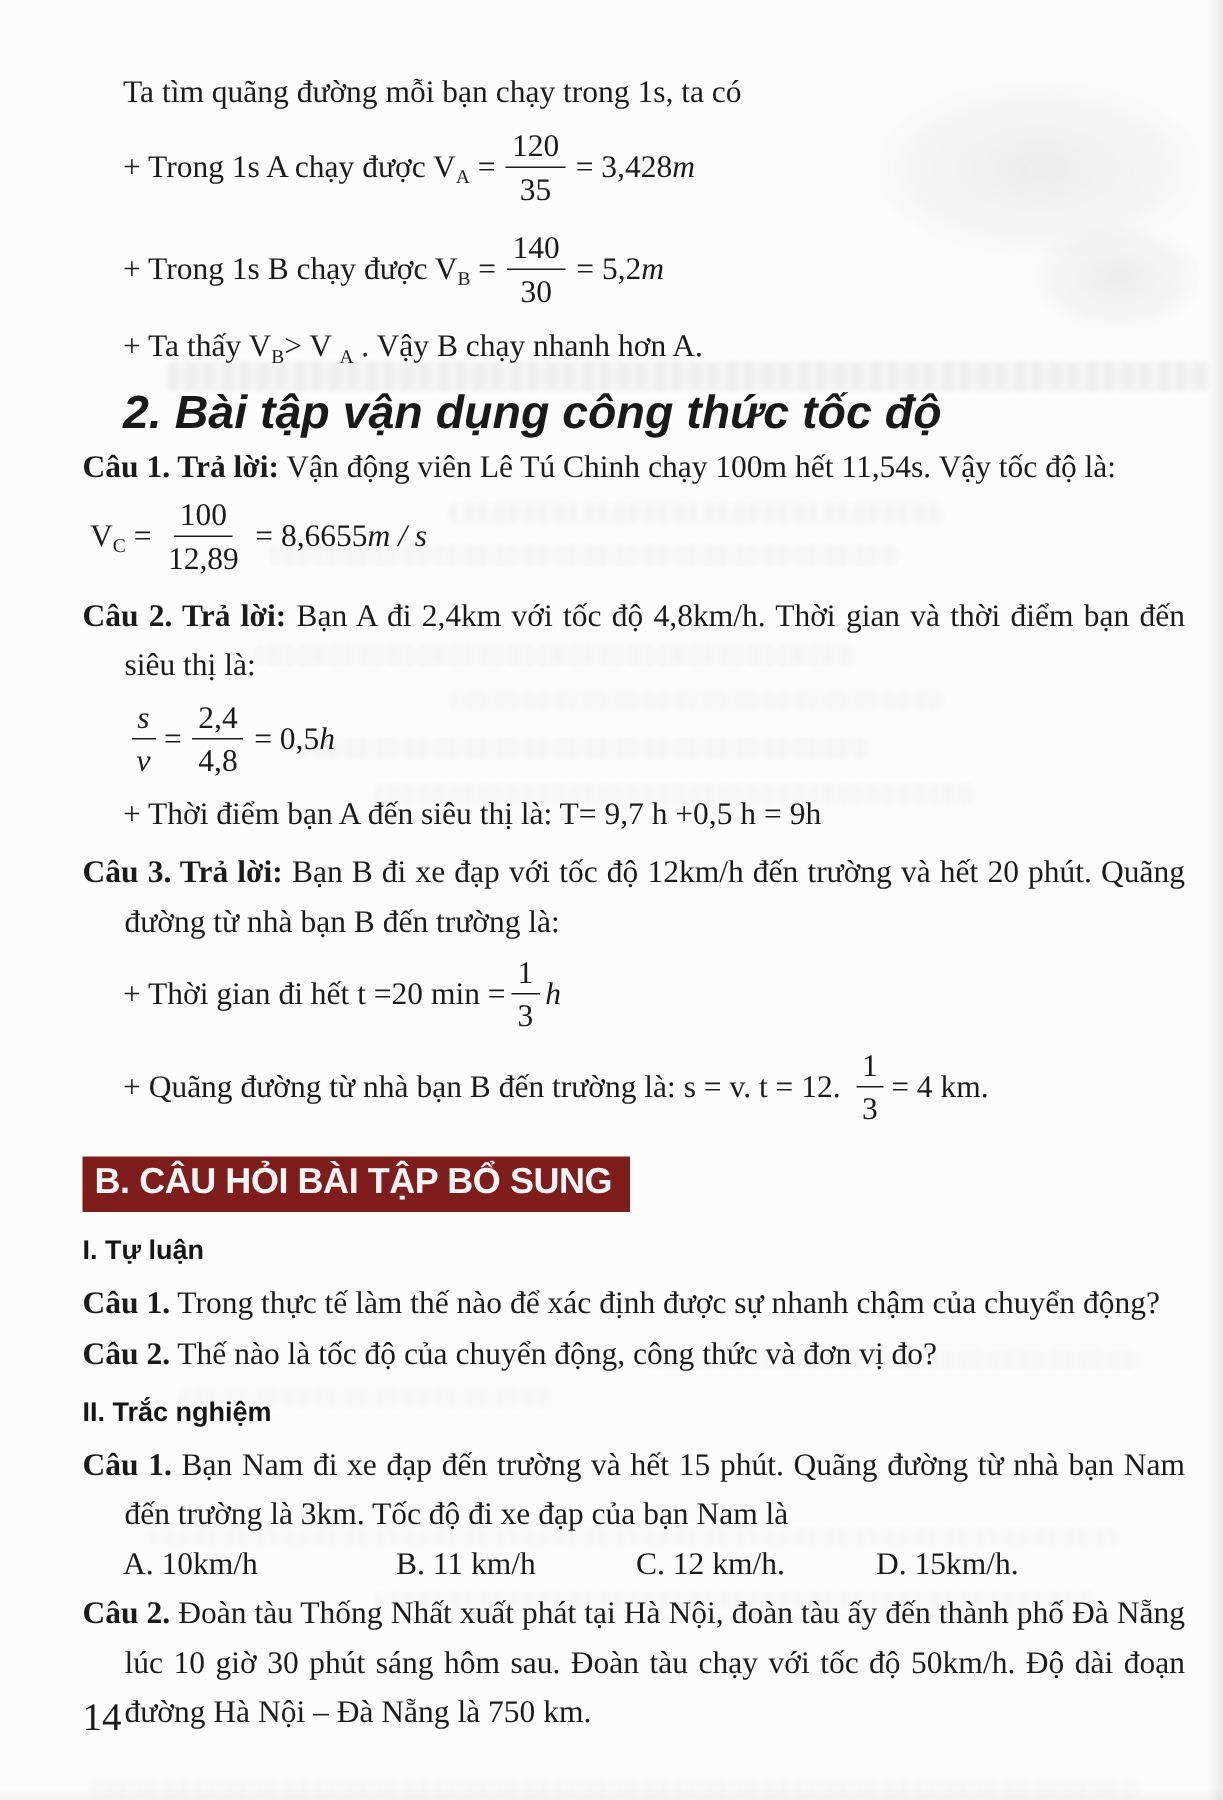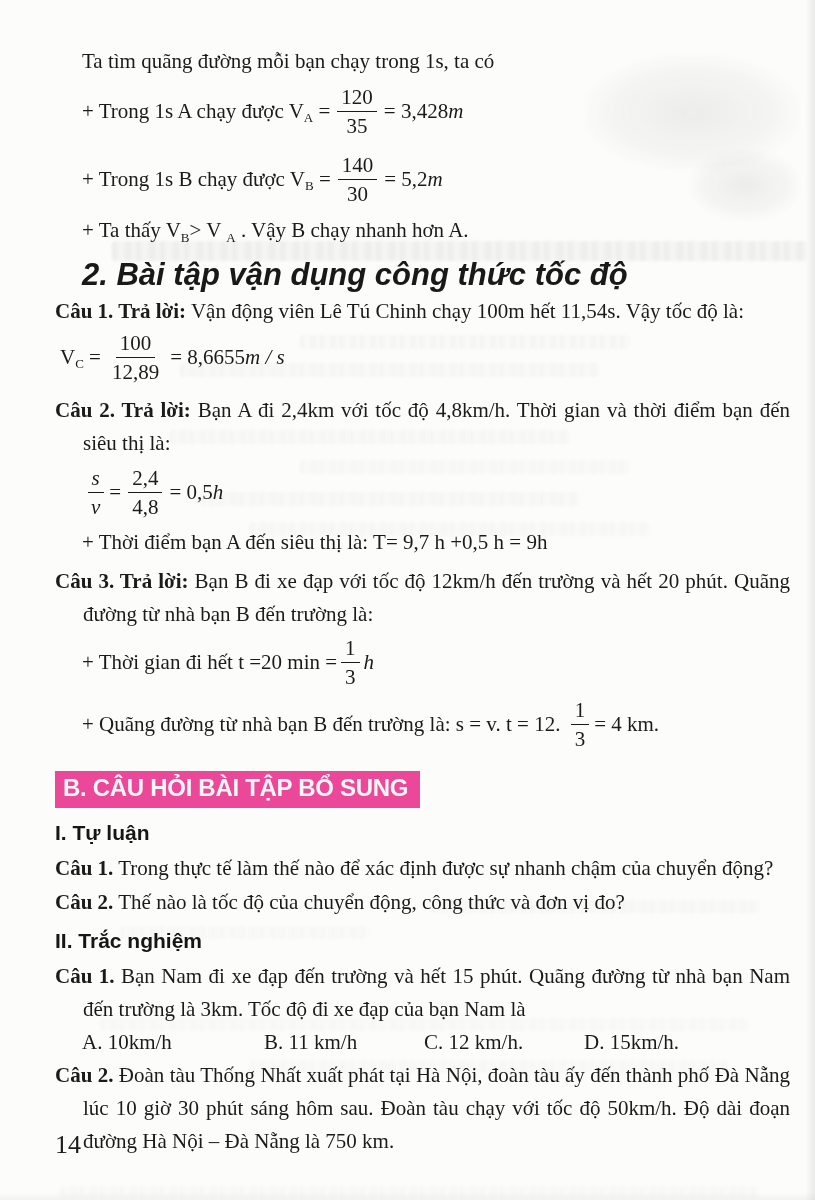--- a/index.html
+++ b/index.html
@@ -38,25 +38,25 @@
   .it { font-style:italic; }
 
   .sec-heading-italic {
     font-family:"Liberation Sans", sans-serif;
     font-weight:bold; font-style:italic;
     font-size:31px; color:#191919;
     margin-left:27px; line-height:32px;
   }
   .sec-heading-sans {
     font-family:"Liberation Sans", sans-serif;
-    font-weight:bold; font-size:21px; line-height:32px; color:#161616;
+    font-weight:bold; font-size:18px; line-height:32px; color:#161616;
   }
   .black-bar {
     display:inline-block;
-    background:#ec4899; color:#f6f6f4;
+    background:#7f1d1d; color:#f6f6f4;
     font-family:"Liberation Sans", sans-serif;
     font-weight:bold; font-size:24px;
     letter-spacing:-0.3px;
     padding:2px 12px 5px 8px;
     line-height:30px;
   }
   .options-row { display:flex; margin-left:27px; line-height:33px; }
   .options-row .opt-a { width:182px; }
   .options-row .opt-b { width:160px; }
   .options-row .opt-c { width:160px; }

